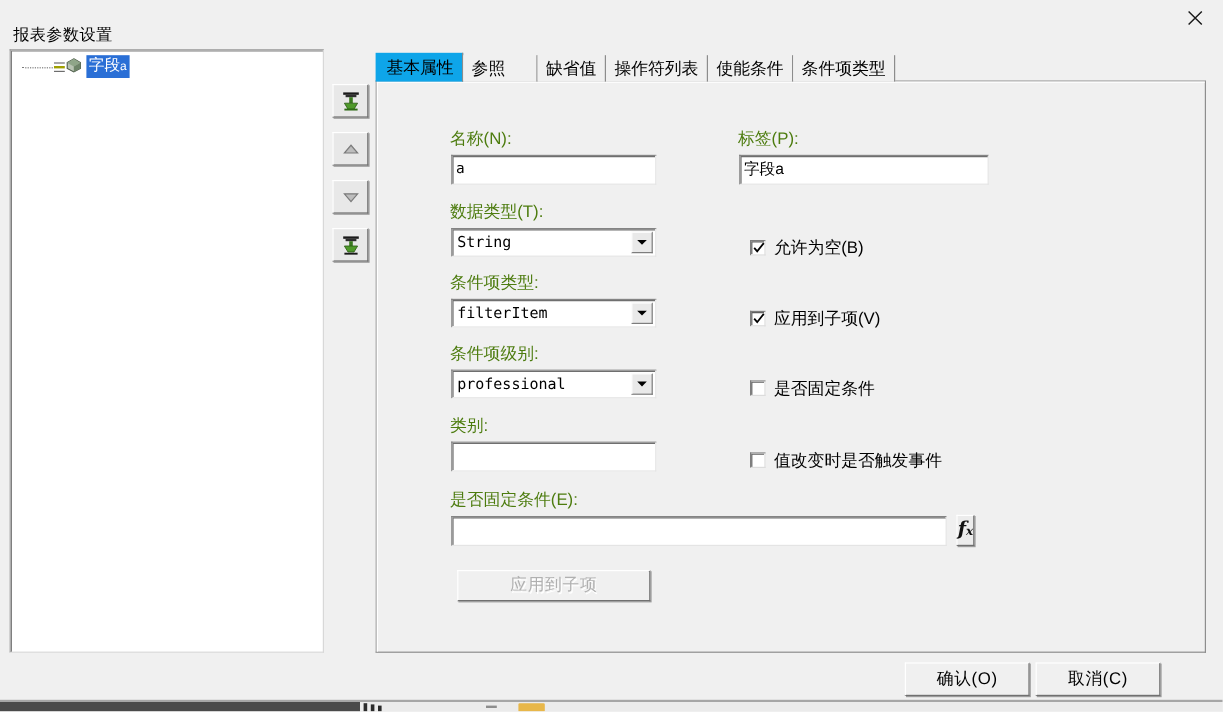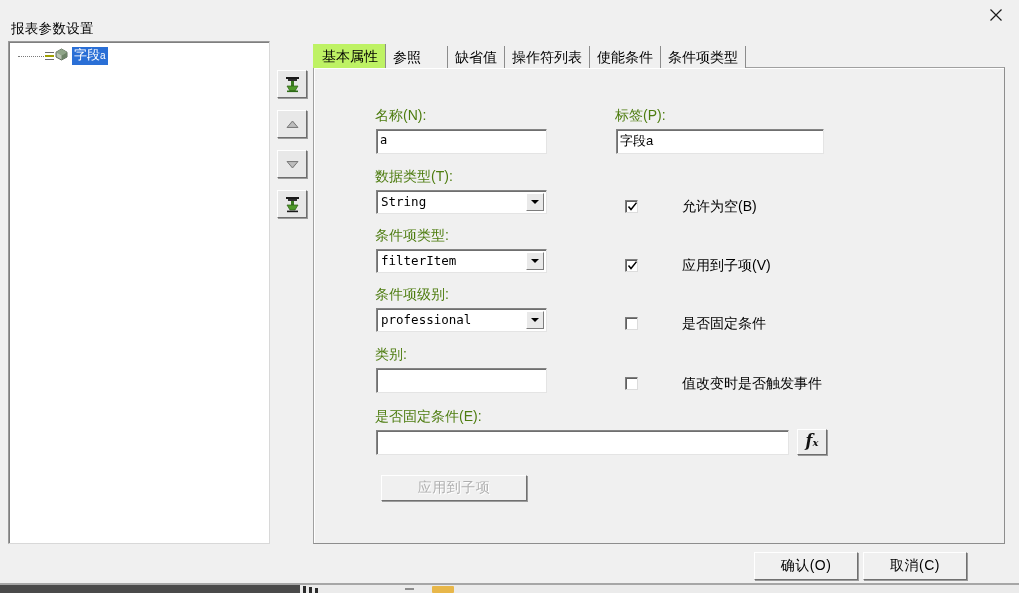--- a/index.html
+++ b/index.html
@@ -120,21 +120,21 @@
     font-size: 14px;
     line-height: 21px;
     color: #000;
     background: #f0f0f0;
     border-right: 1px solid #8c8c8c;
     white-space: nowrap;
     cursor: default;
   }
   .tab.first { padding-left: 9px; }
   .tab.active {
-    background: #bef264;
+    background: #0ea5e9;
     border-right: 1px solid #8c8c8c;
     height: 24px;
     line-height: 23px;
     font-weight: normal;
   }
   .tab-body {
     position: absolute; left: 0; top: 23px;
     width: 692px; height: 477px;
     background: #f0f0f0;
     border-top: 1px solid #a0a0a0;
@@ -221,25 +221,25 @@
     border-top: 1px solid #7d7d7d;
     border-left: 1px solid #7d7d7d;
     border-right: 1px solid #dcdcdc;
     border-bottom: 1px solid #dcdcdc;
     box-shadow: inset 1px 1px 0 #606060;
     margin-right: 7px;
     position: relative;
     flex: 0 0 auto;
   }
   .chk-box svg { position: absolute; left: 0; top: -1px; }
-  .chk-label { font-size: 14px; line-height: 16px; margin-left: 37px; }
+  .chk-label { font-size: 14px; line-height: 16px; }
 
   .fx-btn {
     position: absolute;
-    width: 30px; height: 26px;
+    width: 15px; height: 26px;
     background: #ececec;
     border-top: 1px solid #ffffff;
     border-left: 1px solid #ffffff;
     border-right: 1px solid #6e6e6e;
     border-bottom: 1px solid #6e6e6e;
     box-shadow: 1px 1px 0 #9b9b9b;
     display:flex; align-items:center; justify-content:center;
     cursor: default;
   }
   .fx-glyph {
@@ -434,21 +434,21 @@
 
         <div class="lbl" style="left:60px; top:277px;text-align:center;">类别:</div>
         <div class="txtbox" style="left:61px; top:299px; width:171px; height:25px;"><span></span></div>
 
         <div class="lbl" style="left:60px; top:339px;">是否固定条件(E):</div>
         <div class="txtbox" style="left:61px; top:361px; width:413px; height:25px;"><span></span></div>
         <div class="fx-btn" style="left:482px; top:360px;">
           <span class="fx-glyph">f<span class="sub">x</span></span>
         </div>
 
-        <div class="btn disabled" style="left:66px; top:406px; width:146px; height:26px;">应用到子项</div>
+        <div class="btn disabled" style="left:66px; top:406px; width:161px; height:26px;">应用到子项</div>
 
         <div class="lbl" style="left:300px; top:38px;">标签(P):</div>
         <div class="txtbox" style="left:301px; top:60px; width:208px; height:25px;"><span class="cjk">字段a</span></div>
 
         <div class="chk" style="left:310px; top:129px;">
           <span class="chk-box">
             <svg width="13" height="13" viewBox="0 0 13 13">
               <path d="M2.5 6.5 L5 9.5 L10.5 2.6" stroke="#000" stroke-width="1.5" fill="none"></path>
             </svg>
           </span>

